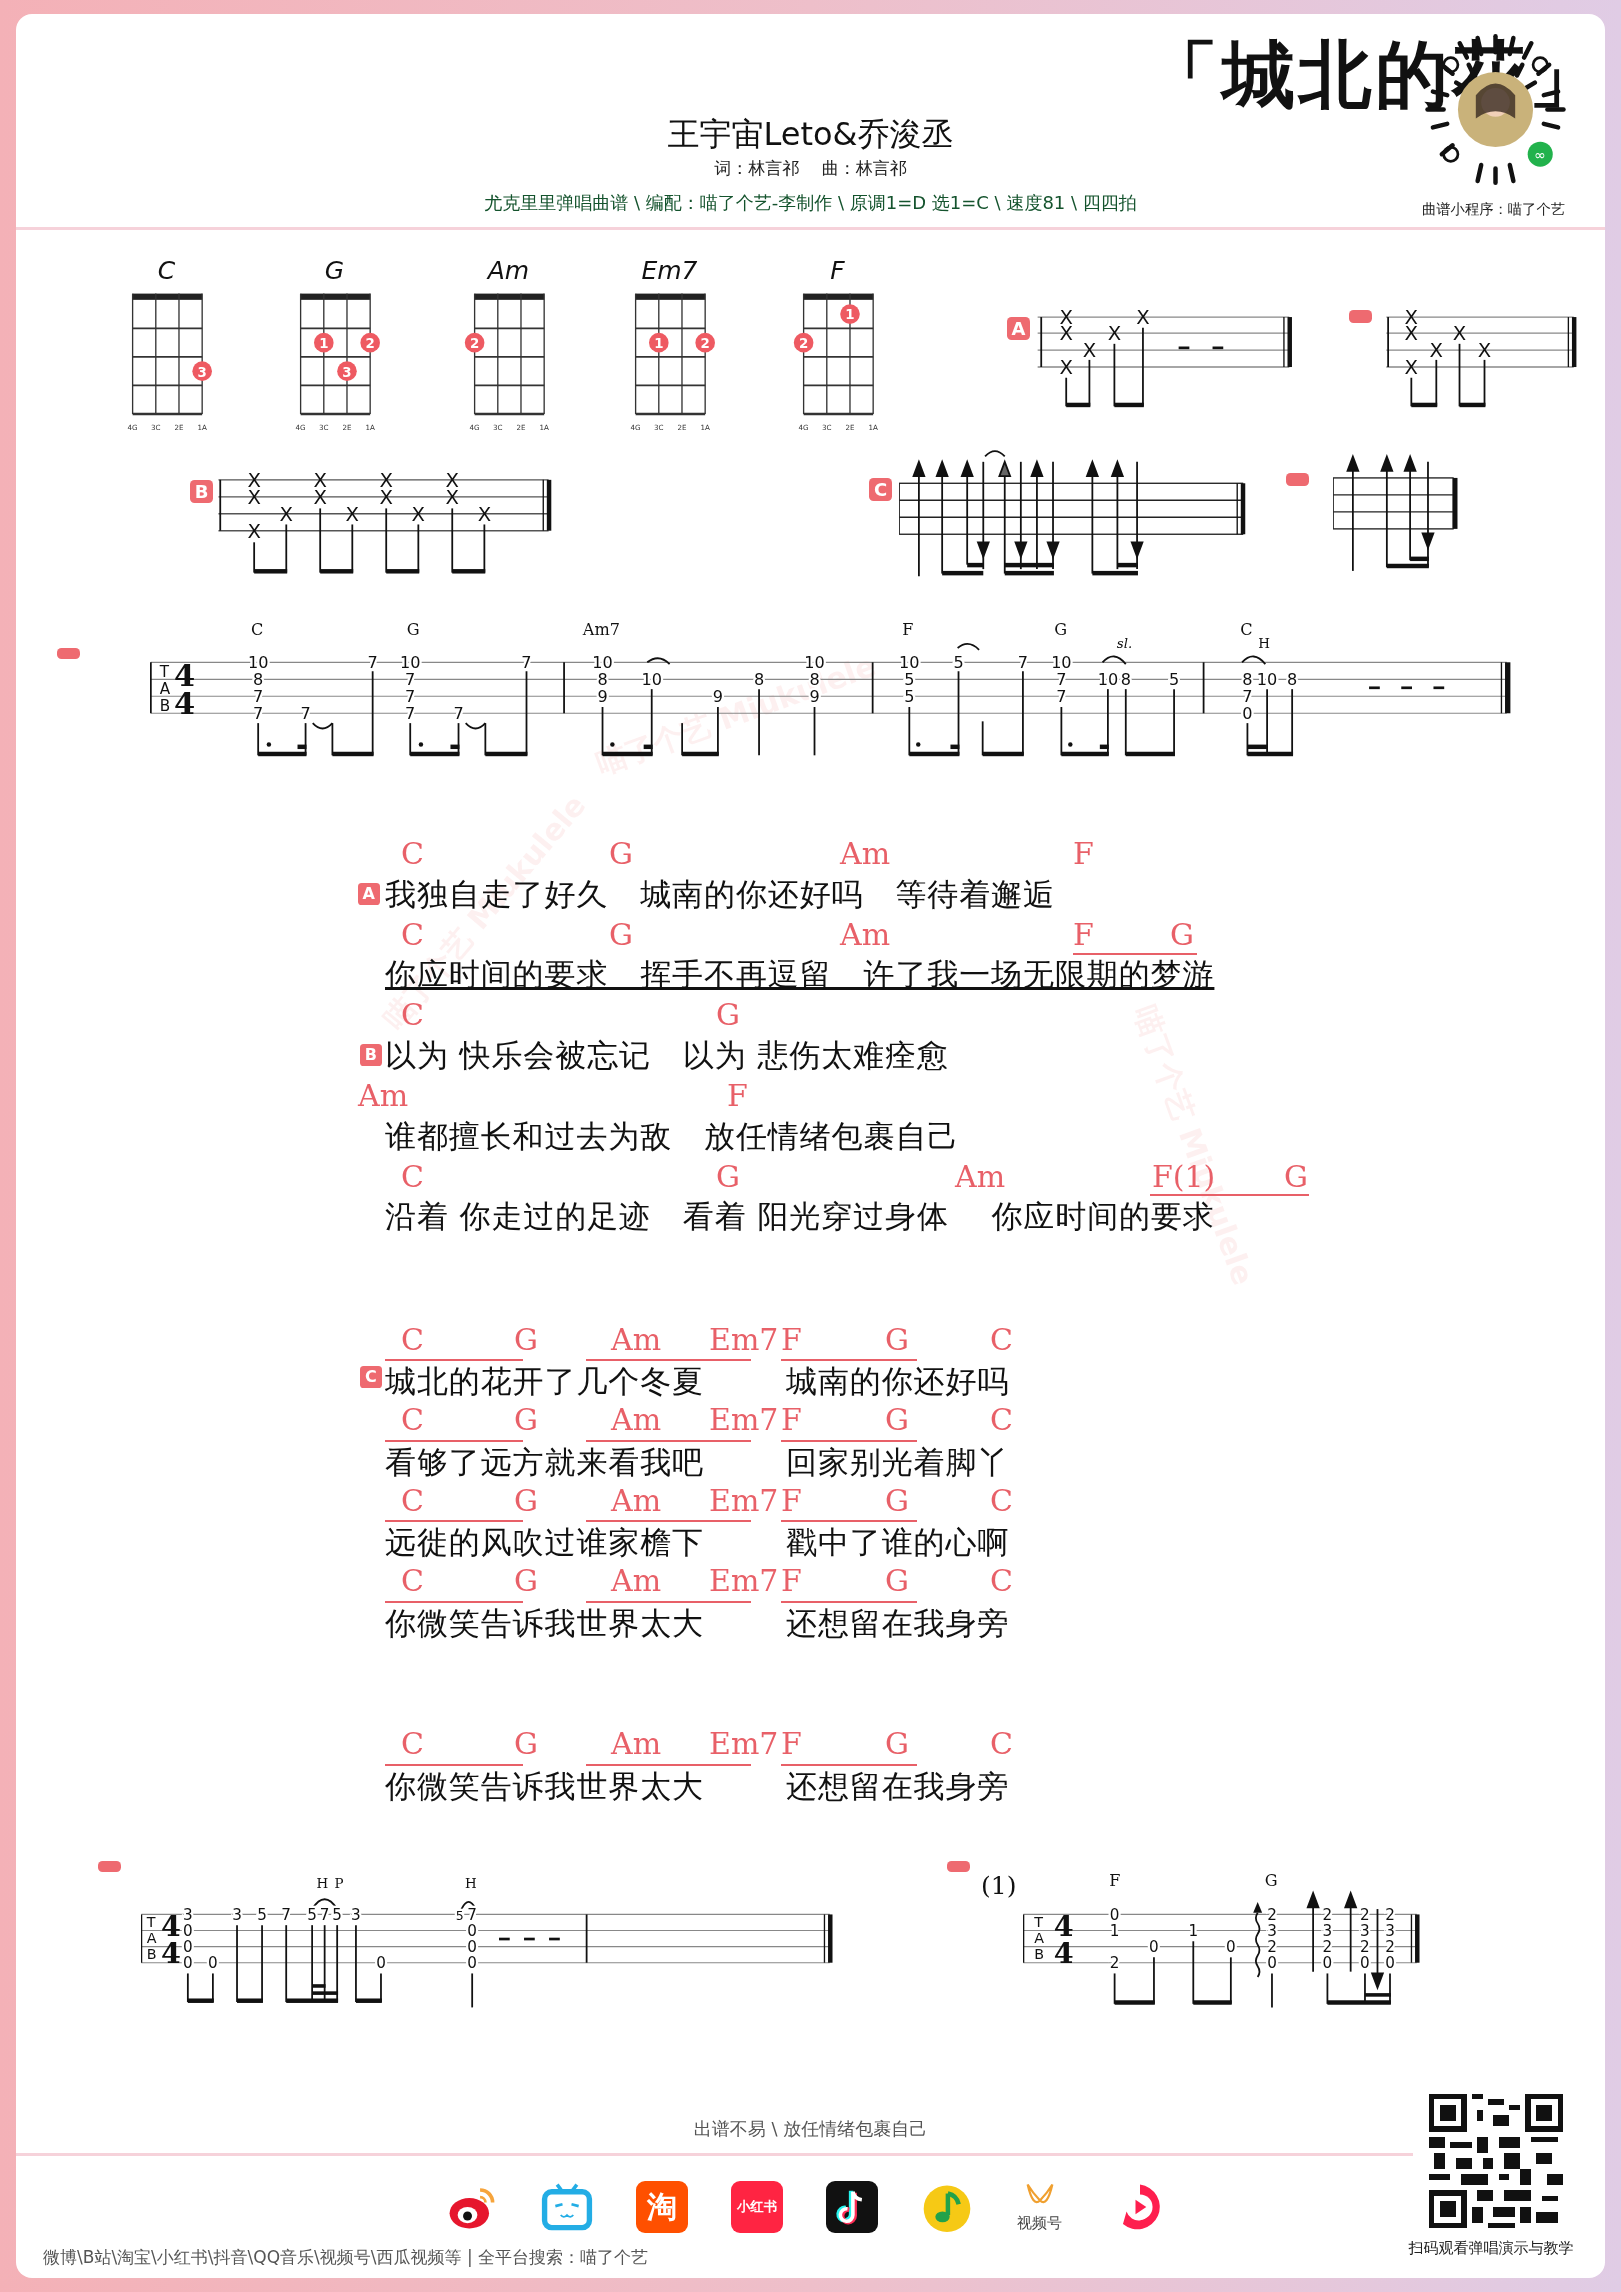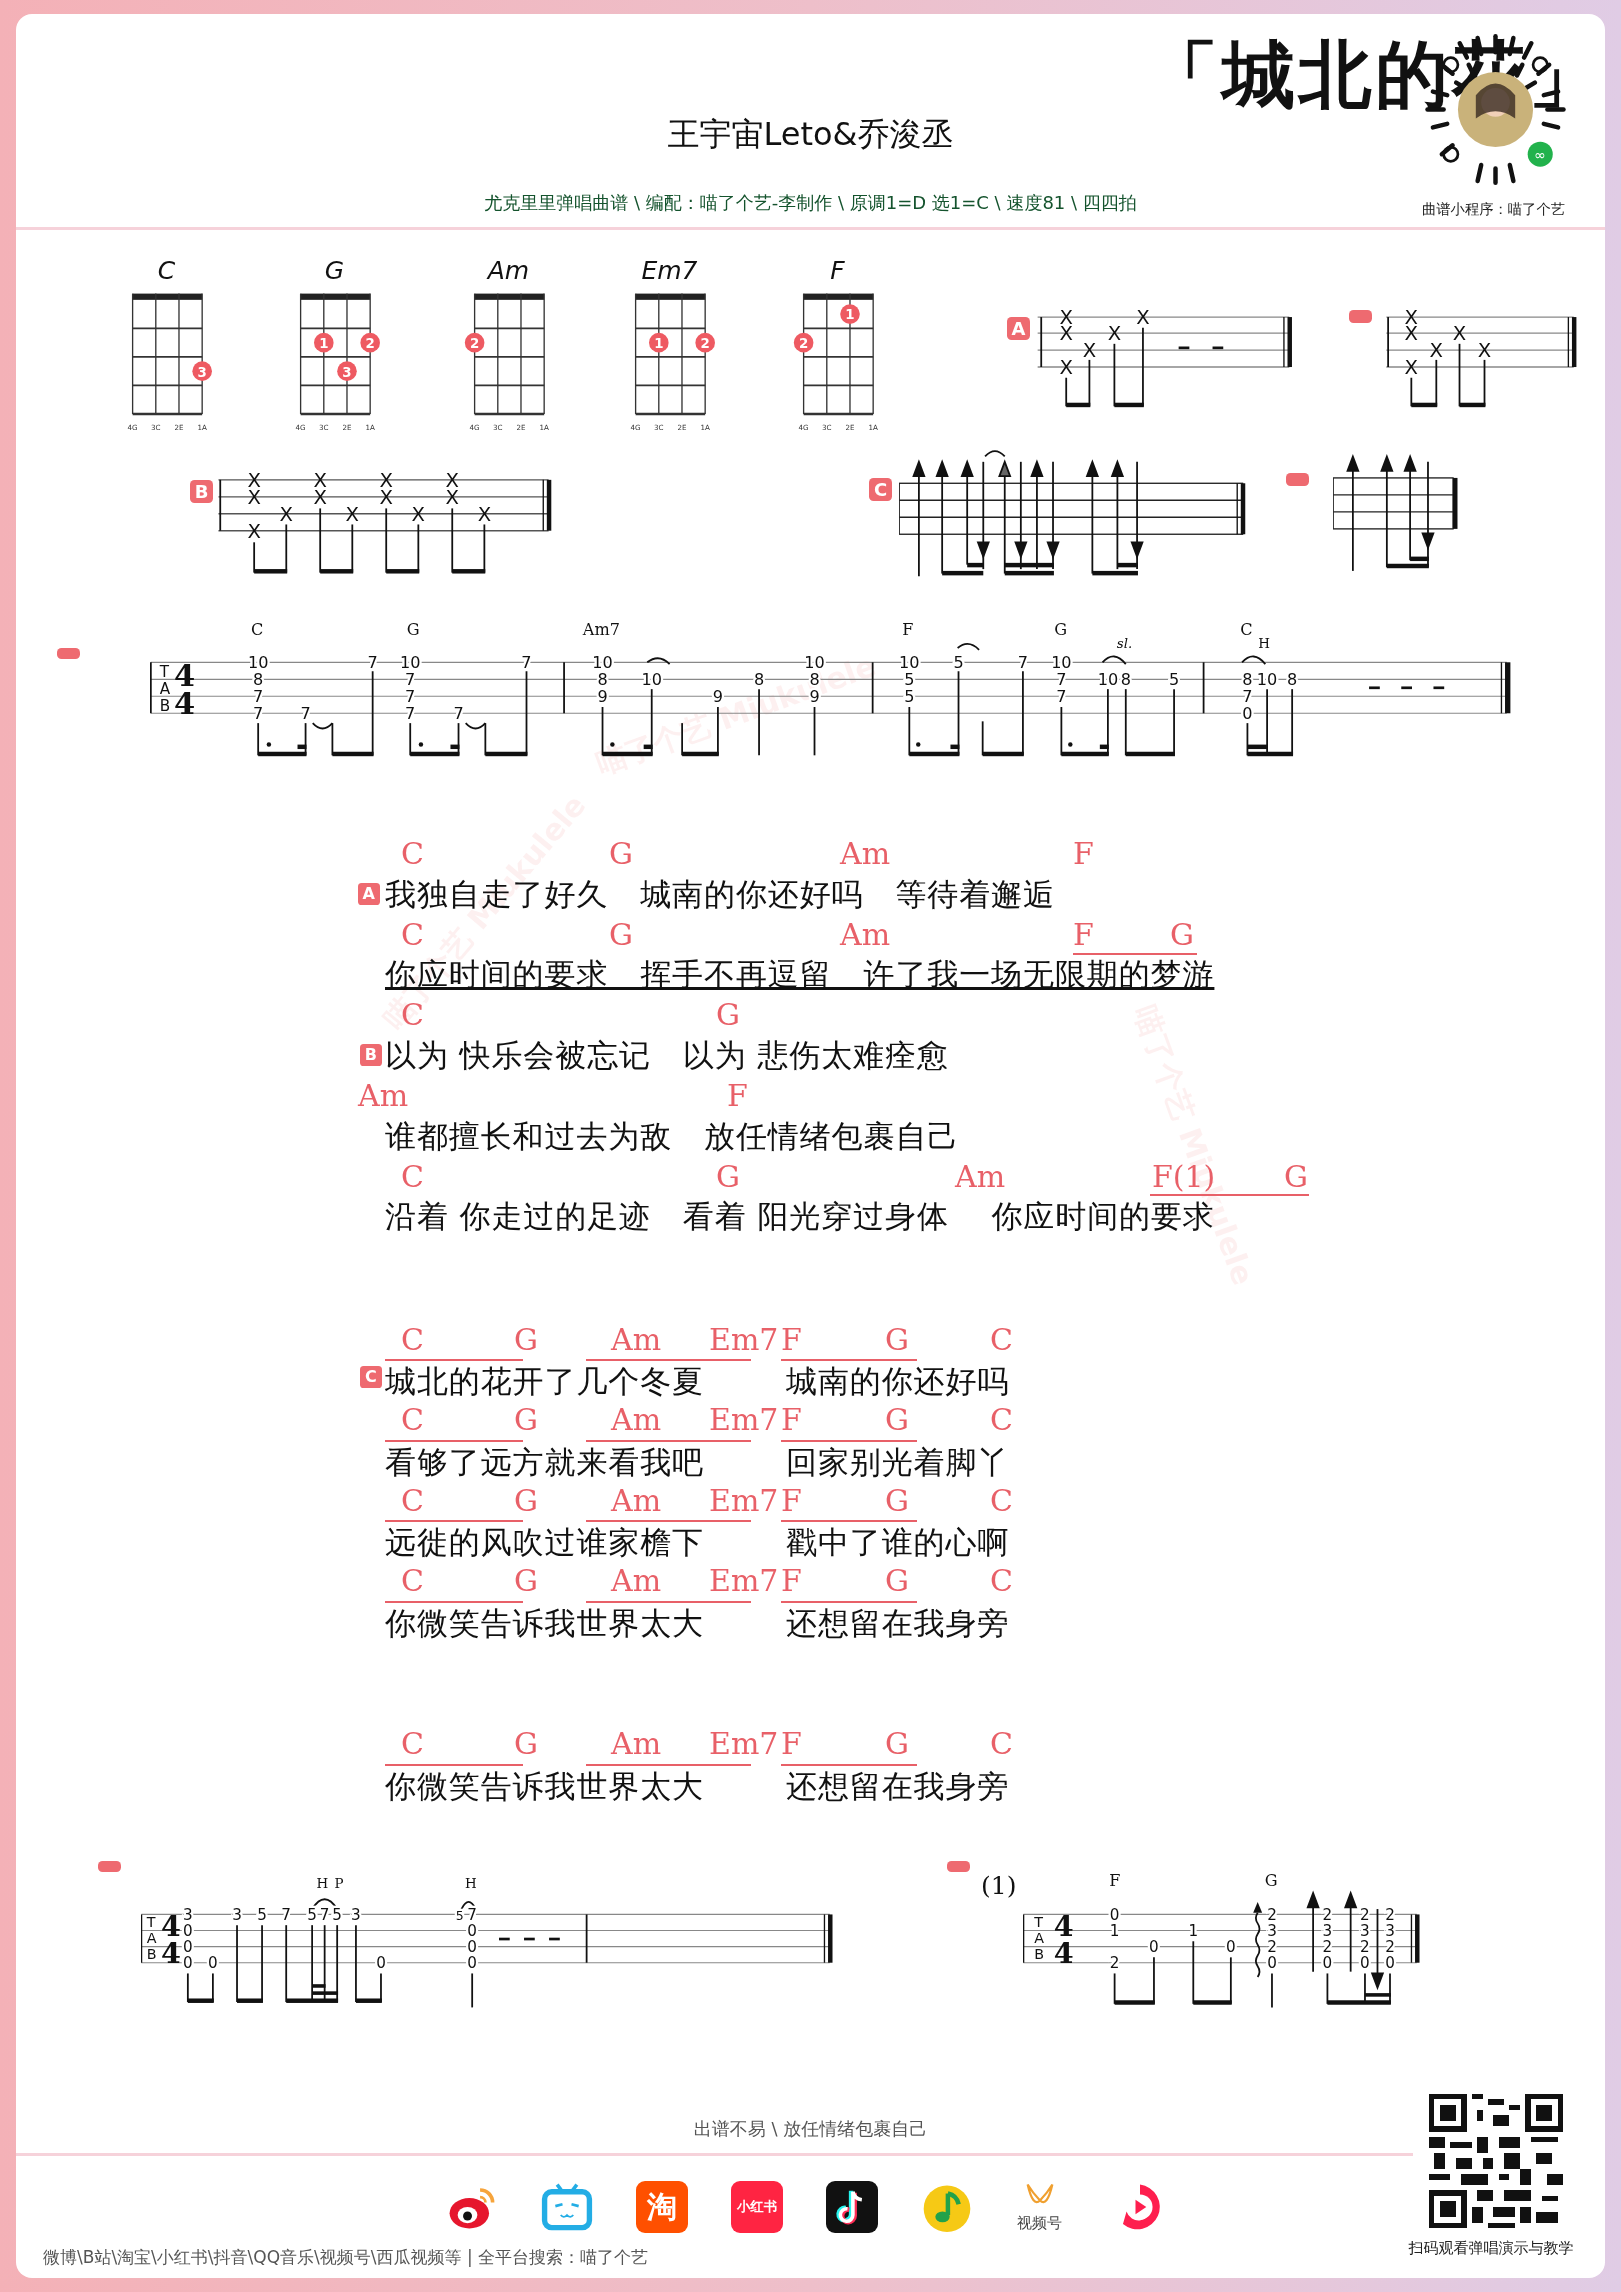--- a/index.html
+++ b/index.html
@@ -44,20 +44,21 @@
 <body>
 
 <div class="card">
 
   <div class="watermark" style="left:322px;top:878px;transform:rotate(-50deg);">喵了个艺 Miukulele</div>
   <div class="watermark" style="left:1030px;top:1111px;transform:rotate(70deg);">喵了个艺 Miukulele</div>
   <div class="watermark" style="left:573px;top:681px;transform:rotate(-20deg);">喵了个艺 Miukulele</div>
 
   <div class="title">「城北的花」</div>
   <div class="artist">王宇宙Leto&amp;乔浚丞</div>
+  <div class="credits">词：林言祁　 曲：林言祁</div>
   <div class="meta">尤克里里弹唱曲谱 \ 编配：喵了个艺-李制作 \ 原调1=D  选1=C \ 速度81 \ 四四拍</div>
 
   <div class="abs" style="left:1399px;top:14.3px;width:161px;height:161px;">
     <svg width="161" height="161" viewBox="0 0 180 180">
       <g stroke="#111" stroke-width="5" stroke-linecap="round">
         <line x1="90" y1="8" x2="90" y2="26"></line>
           <line x1="110" y1="10" x2="106" y2="28"></line>
           <line x1="70" y1="10" x2="74" y2="28"></line>
         <line x1="130" y1="16" x2="122" y2="32"></line>
           <line x1="50" y1="16" x2="58" y2="32"></line>

